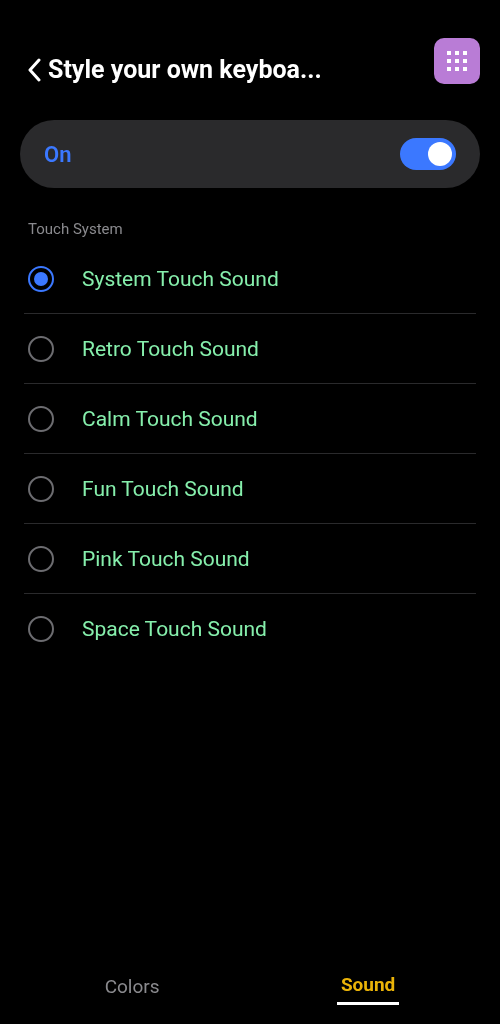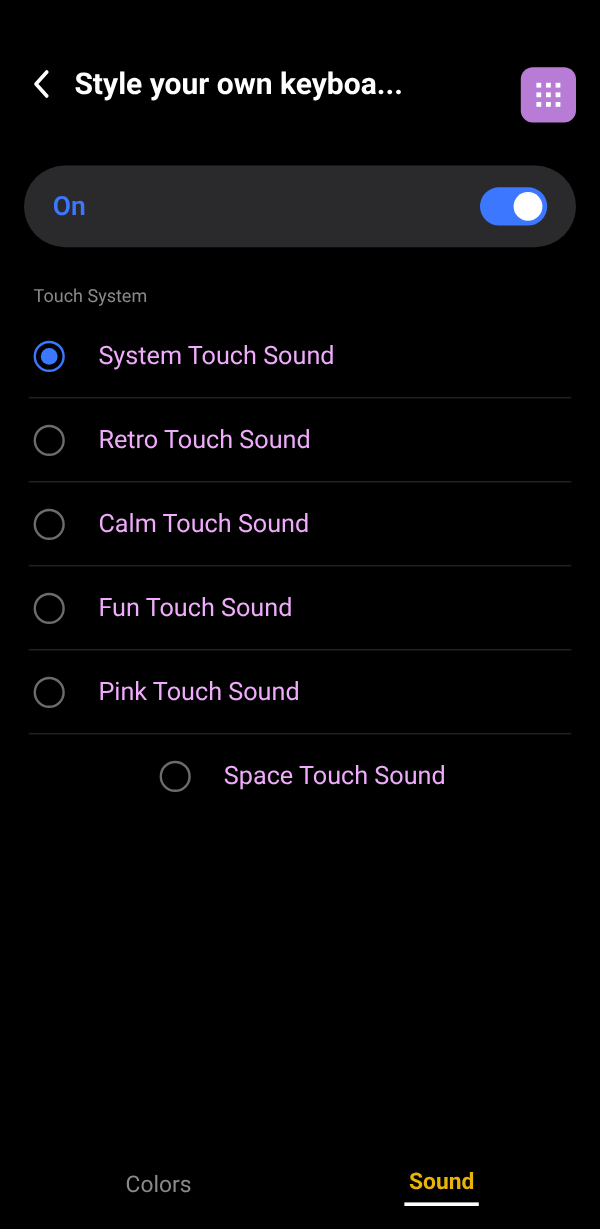--- a/index.html
+++ b/index.html
@@ -7,23 +7,22 @@
     background: #000;
     color: #fff;
     font-family: -apple-system, BlinkMacSystemFont, "Segoe UI", Roboto, sans-serif;
     width: 500px;
     height: 1024px;
     overflow: hidden;
     position: relative;
   }
   .header {
     display: flex;
-    align-items: flex-start;
-    padding: 56px 20px 18px 20px;
-    gap: 14px;
+    align-items: flex-end;
+    padding: 38px 20px 18px 20px;
   }
   .back-btn {
     width: 28px;
     height: 28px;
     display: flex;
     align-items: center;
     justify-content: center;
     cursor: pointer;
   }
   .title {
@@ -87,21 +86,21 @@
     padding: 0 24px;
   }
   .option-row {
     display: flex;
     align-items: center;
     height: 70px;
     gap: 28px;
     cursor: pointer;
     border-bottom: 1px solid #2a2a2c;
   }
-  .option-row:last-child { border-bottom: none; justify-content: center; }
+  .option-row:last-child { border-bottom: none; }
   .radio {
     width: 26px;
     height: 26px;
     border: 2px solid #6c6c70;
     border-radius: 50%;
     position: relative;
     flex-shrink: 0;
     margin-left: 4px;
   }
   .radio.selected {
@@ -110,21 +109,21 @@
   .radio.selected::after {
     content: "";
     position: absolute;
     top: 4px; left: 4px;
     width: 14px; height: 14px;
     background: #3b78ff;
     border-radius: 50%;
   }
   .option-label {
     font-size: 21px;
-    color: #f0abfc;
+    color: #86efac;
   }
   .tabbar {
     position: absolute;
     bottom: 0;
     left: 0;
     right: 0;
     height: 64px;
     display: flex;
     align-items: center;
     justify-content: space-around;

